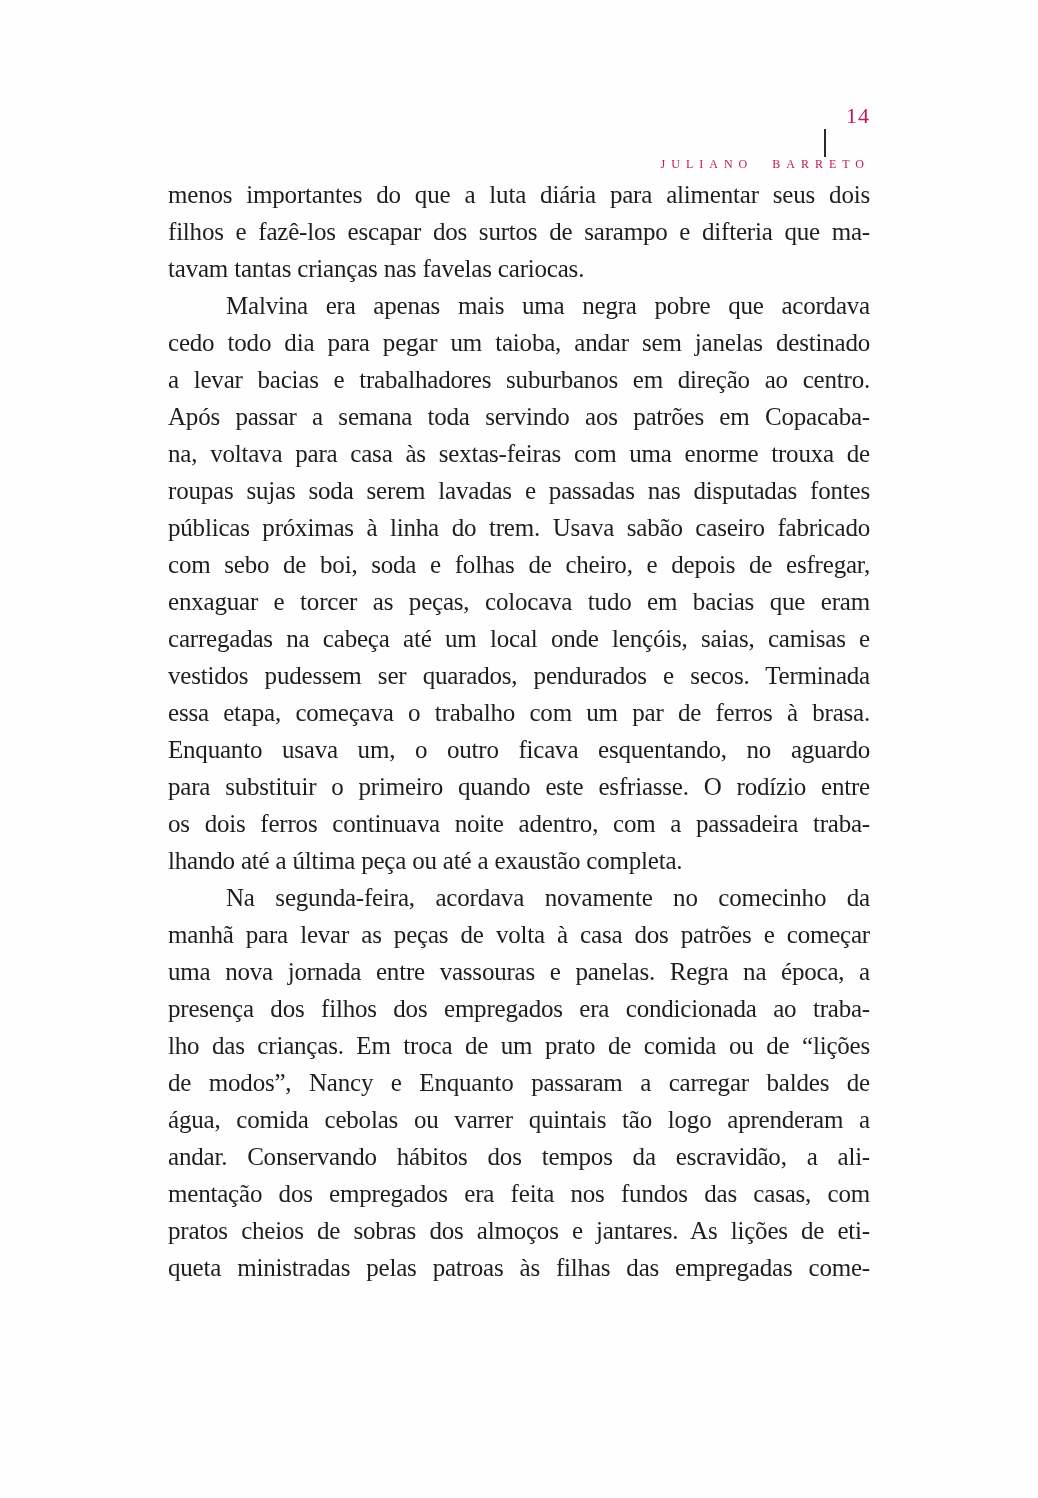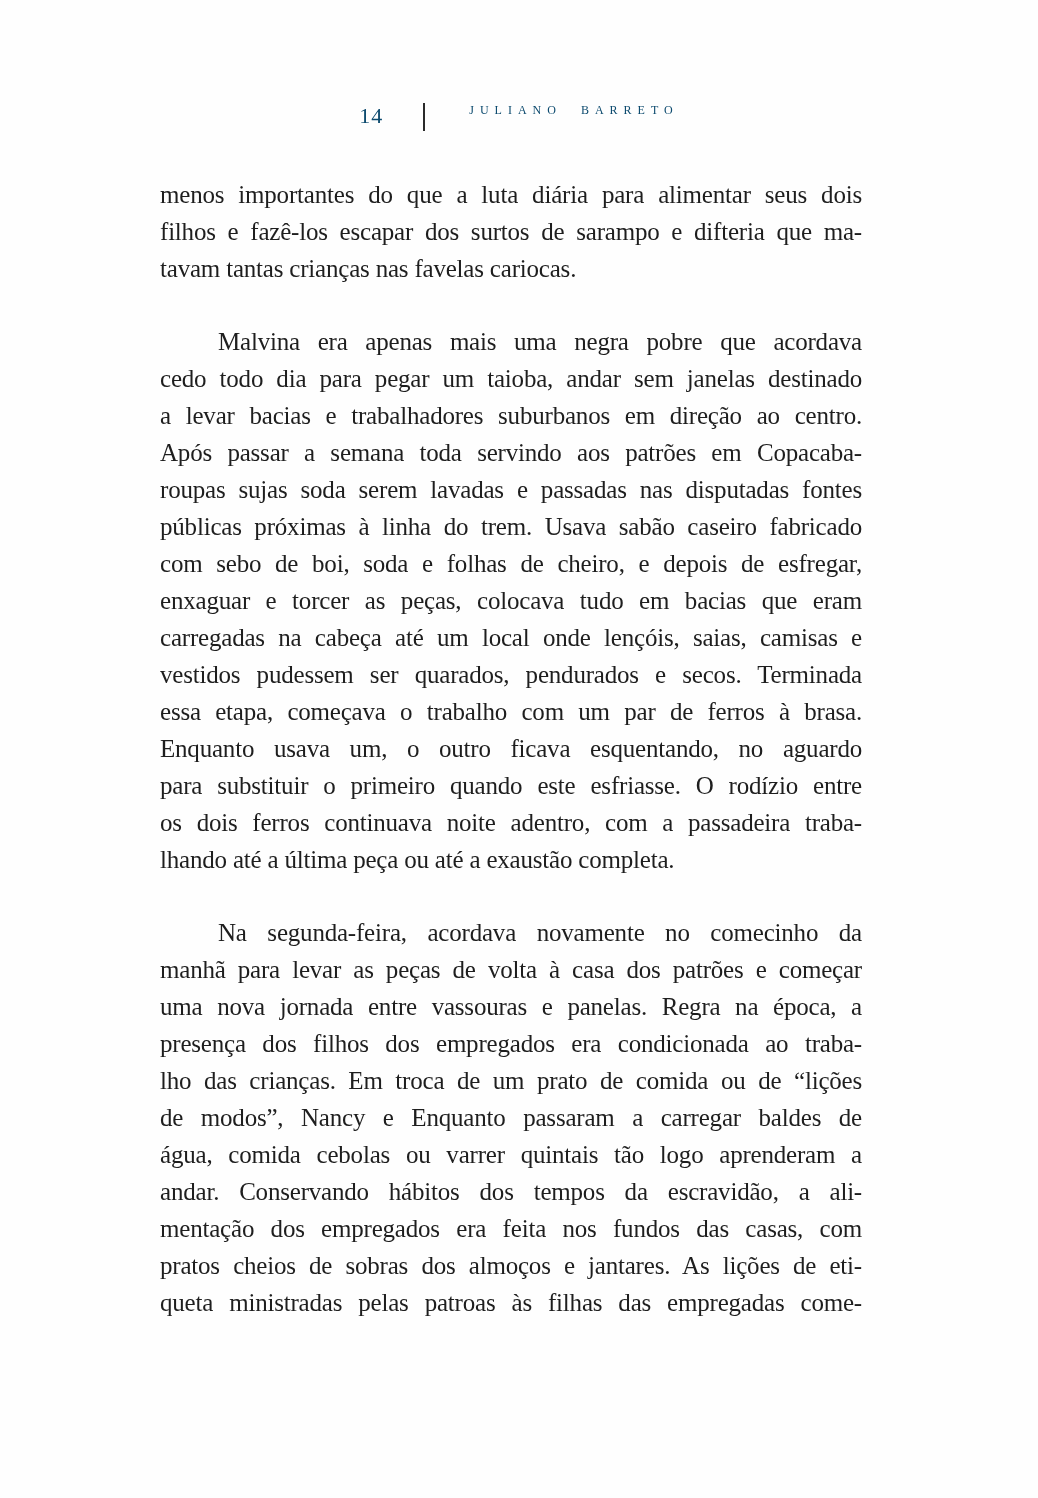--- a/index.html
+++ b/index.html
@@ -16,61 +16,61 @@
     font-family: "Liberation Serif", serif;
     overflow: hidden;
   }
   .running-header {
     position: absolute;
     top: 103px;
     left: 168px;
     width: 702px;
     display: flex;
     justify-content: center;
-    align-items: flex-start;
+    align-items: flex-end;
     font-size: 22px;
-    color: #0c4a6e;
+    color: #be185d;
+    flex-direction: column;
   }
   .running-header .pagenum {
     letter-spacing: 1px;
   }
   .running-header .rule {
     display: inline-block;
     width: 2px;
     height: 28px;
     background: #2a2a2a;
     margin: 0 44px 0 40px;
   }
   .running-header .booktitle {
     font-size: 12px;
     letter-spacing: 6px;
     word-spacing: 10px;
     text-transform: uppercase;
   }
   .body-text {
     position: absolute;
     top: 176px;
-    left: 160px;
+    left: 168px;
     width: 702px;
     font-size: 25px;
     line-height: 37px;
     letter-spacing: -0.2px;
   }
   .para { margin: 0; }
   .line {
     text-align: justify;
     text-align-last: justify;
     white-space: normal;
   }
   .line.lastline {
     text-align-last: left;
   }
   .line.indent {
     text-indent: 58px;
-    margin-top: 36px;
   }
 </style>
 </head>
 <body>
 
 <div class="page">
   <div class="running-header">
     <span class="pagenum">14</span>
     <span class="rule"></span>
     <span class="booktitle">JULIANO BARRETO</span>
@@ -80,20 +80,21 @@
       <div class="para">
         <div class="line">menos importantes do que a luta diária para alimentar seus dois</div>
         <div class="line">filhos e fazê-los escapar dos surtos de sarampo e difteria que ma-</div>
         <div class="line lastline">tavam tantas crianças nas favelas cariocas.</div>
       </div>
       <div class="para">
         <div class="line indent">Malvina era apenas mais uma negra pobre que acordava</div>
         <div class="line">cedo todo dia para pegar um taioba, andar sem janelas destinado</div>
         <div class="line">a levar bacias e trabalhadores suburbanos em direção ao centro.</div>
         <div class="line">Após passar a semana toda servindo aos patrões em Copacaba-</div>
+        <div class="line">na, voltava para casa às sextas-feiras com uma enorme trouxa de</div>
         <div class="line">roupas sujas soda serem lavadas e passadas nas disputadas fontes</div>
         <div class="line">públicas próximas à linha do trem. Usava sabão caseiro fabricado</div>
         <div class="line">com sebo de boi, soda e folhas de cheiro, e depois de esfregar,</div>
         <div class="line">enxaguar e torcer as peças, colocava tudo em bacias que eram</div>
         <div class="line">carregadas na cabeça até um local onde lençóis, saias, camisas e</div>
         <div class="line">vestidos pudessem ser quarados, pendurados e secos. Terminada</div>
         <div class="line">essa etapa, começava o trabalho com um par de ferros à brasa.</div>
         <div class="line">Enquanto usava um, o outro ficava esquentando, no aguardo</div>
         <div class="line">para substituir o primeiro quando este esfriasse. O rodízio entre</div>
         <div class="line">os dois ferros continuava noite adentro, com a passadeira traba-</div>

